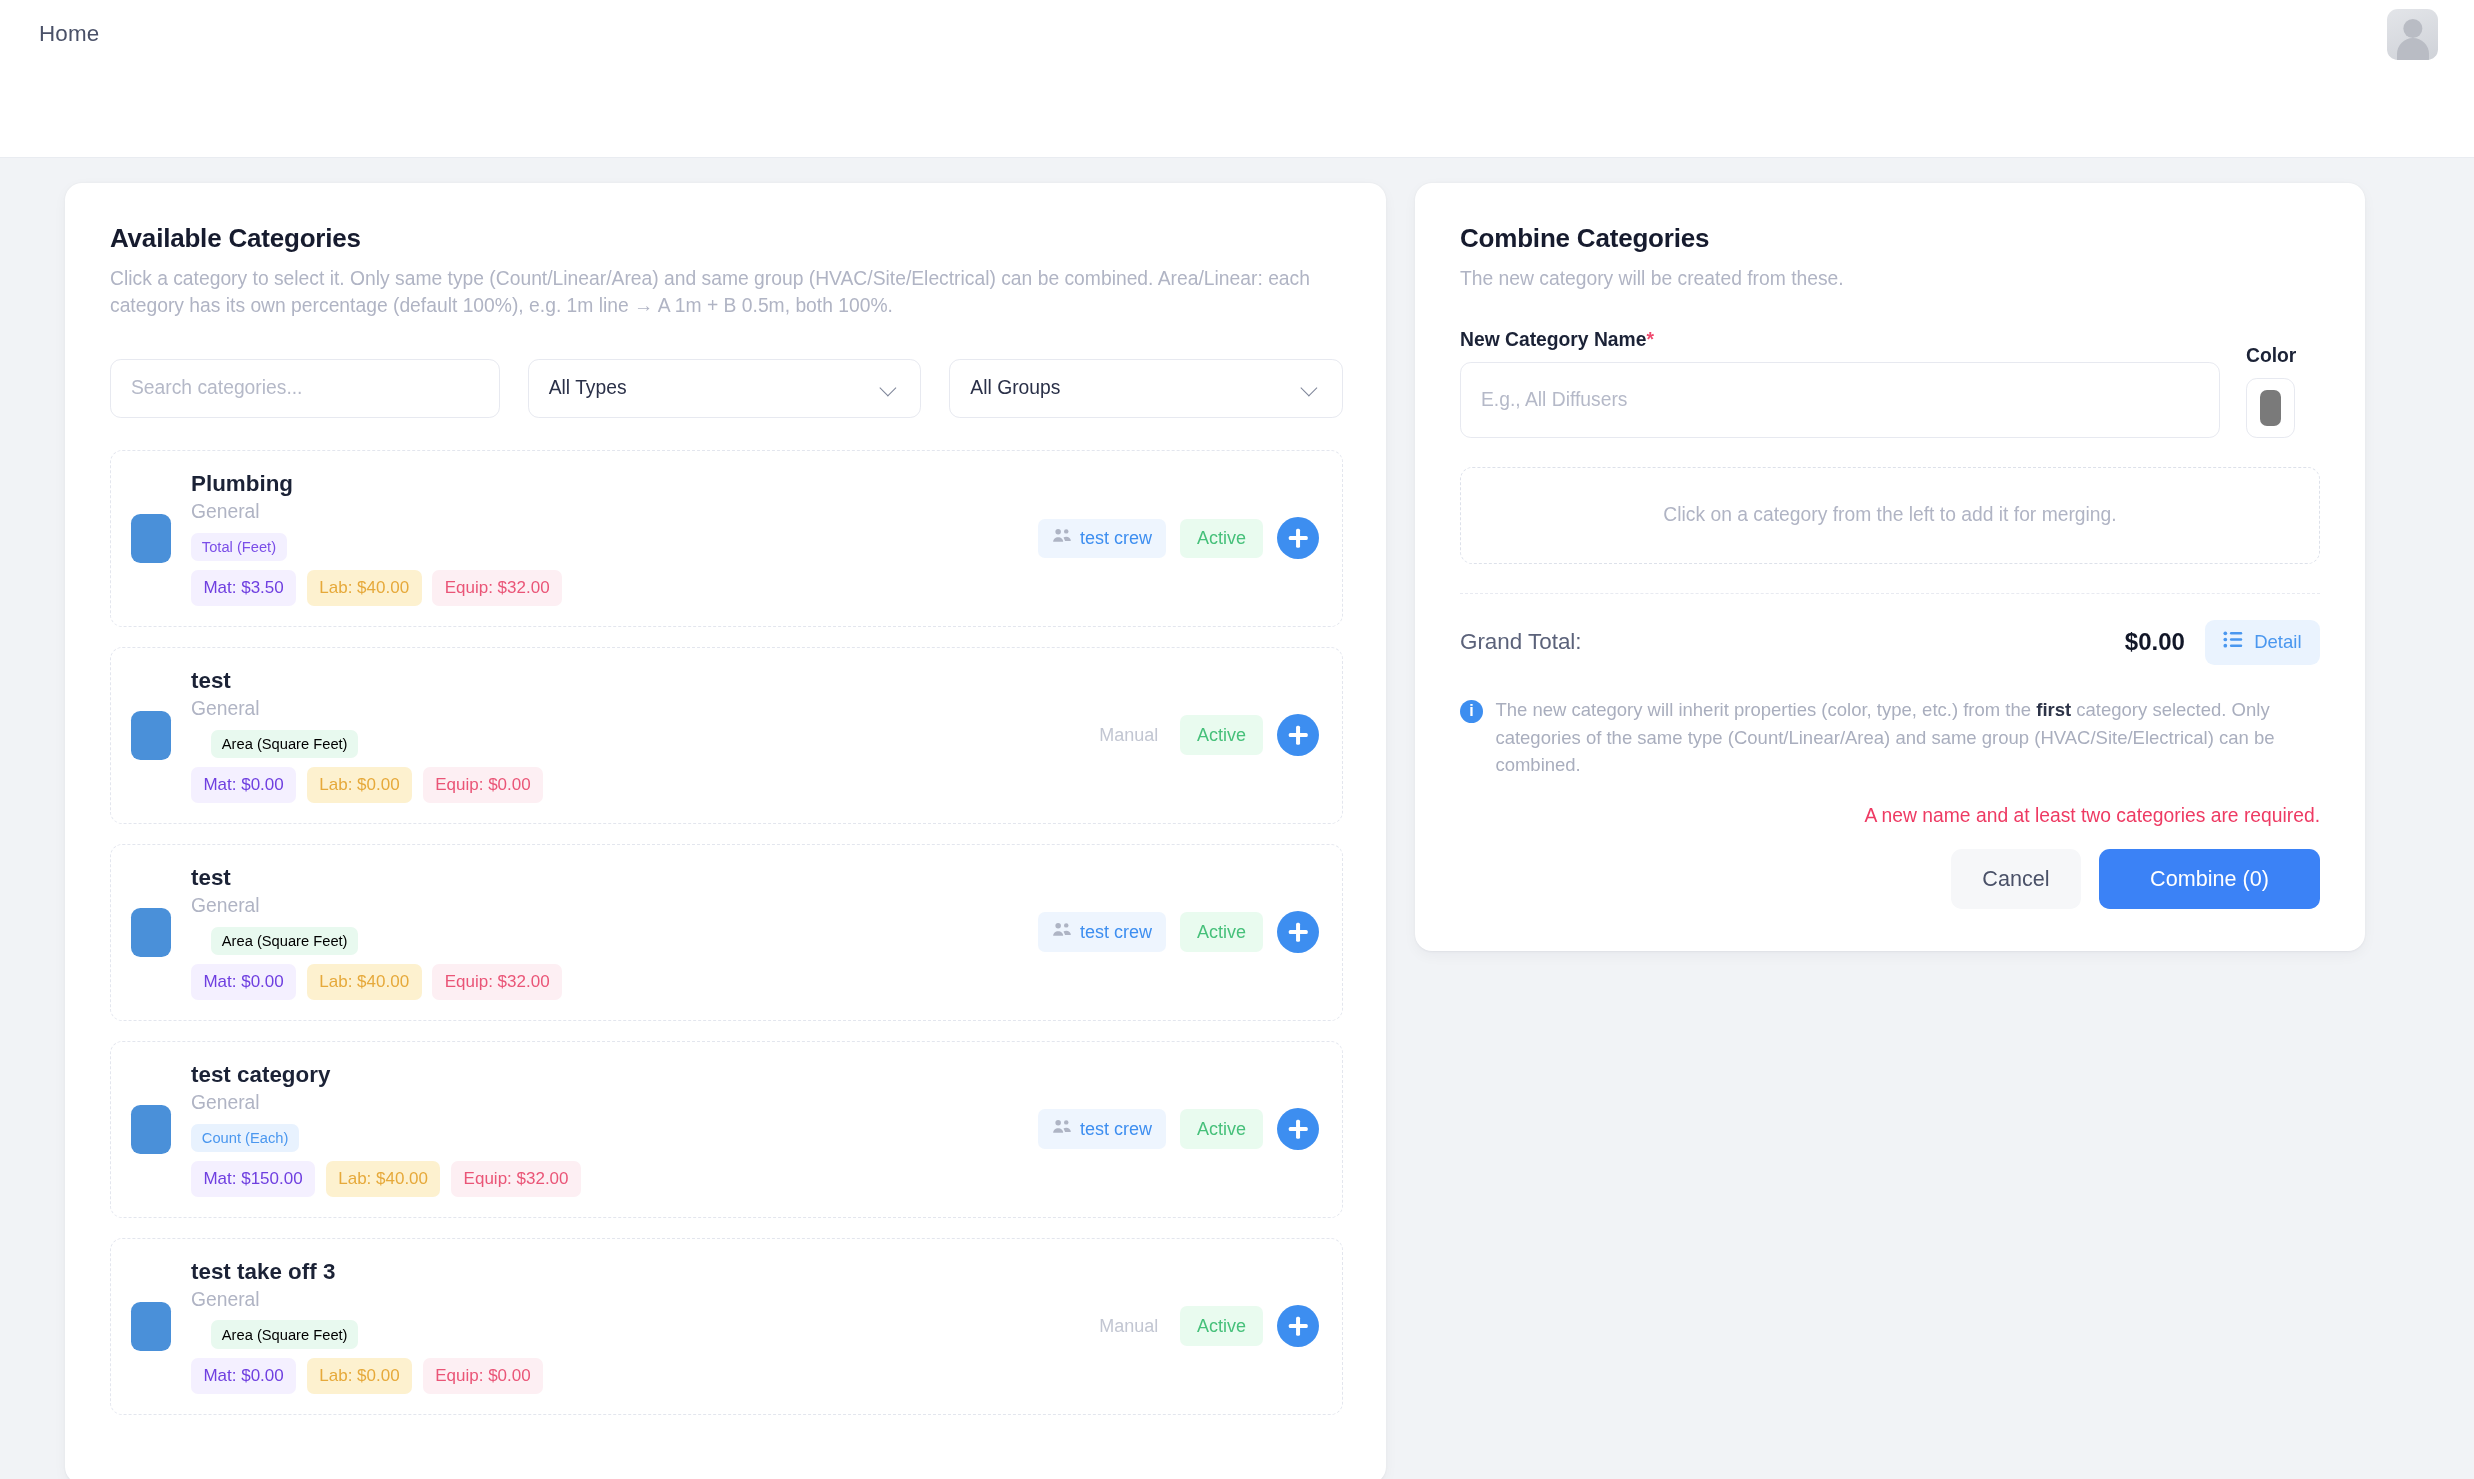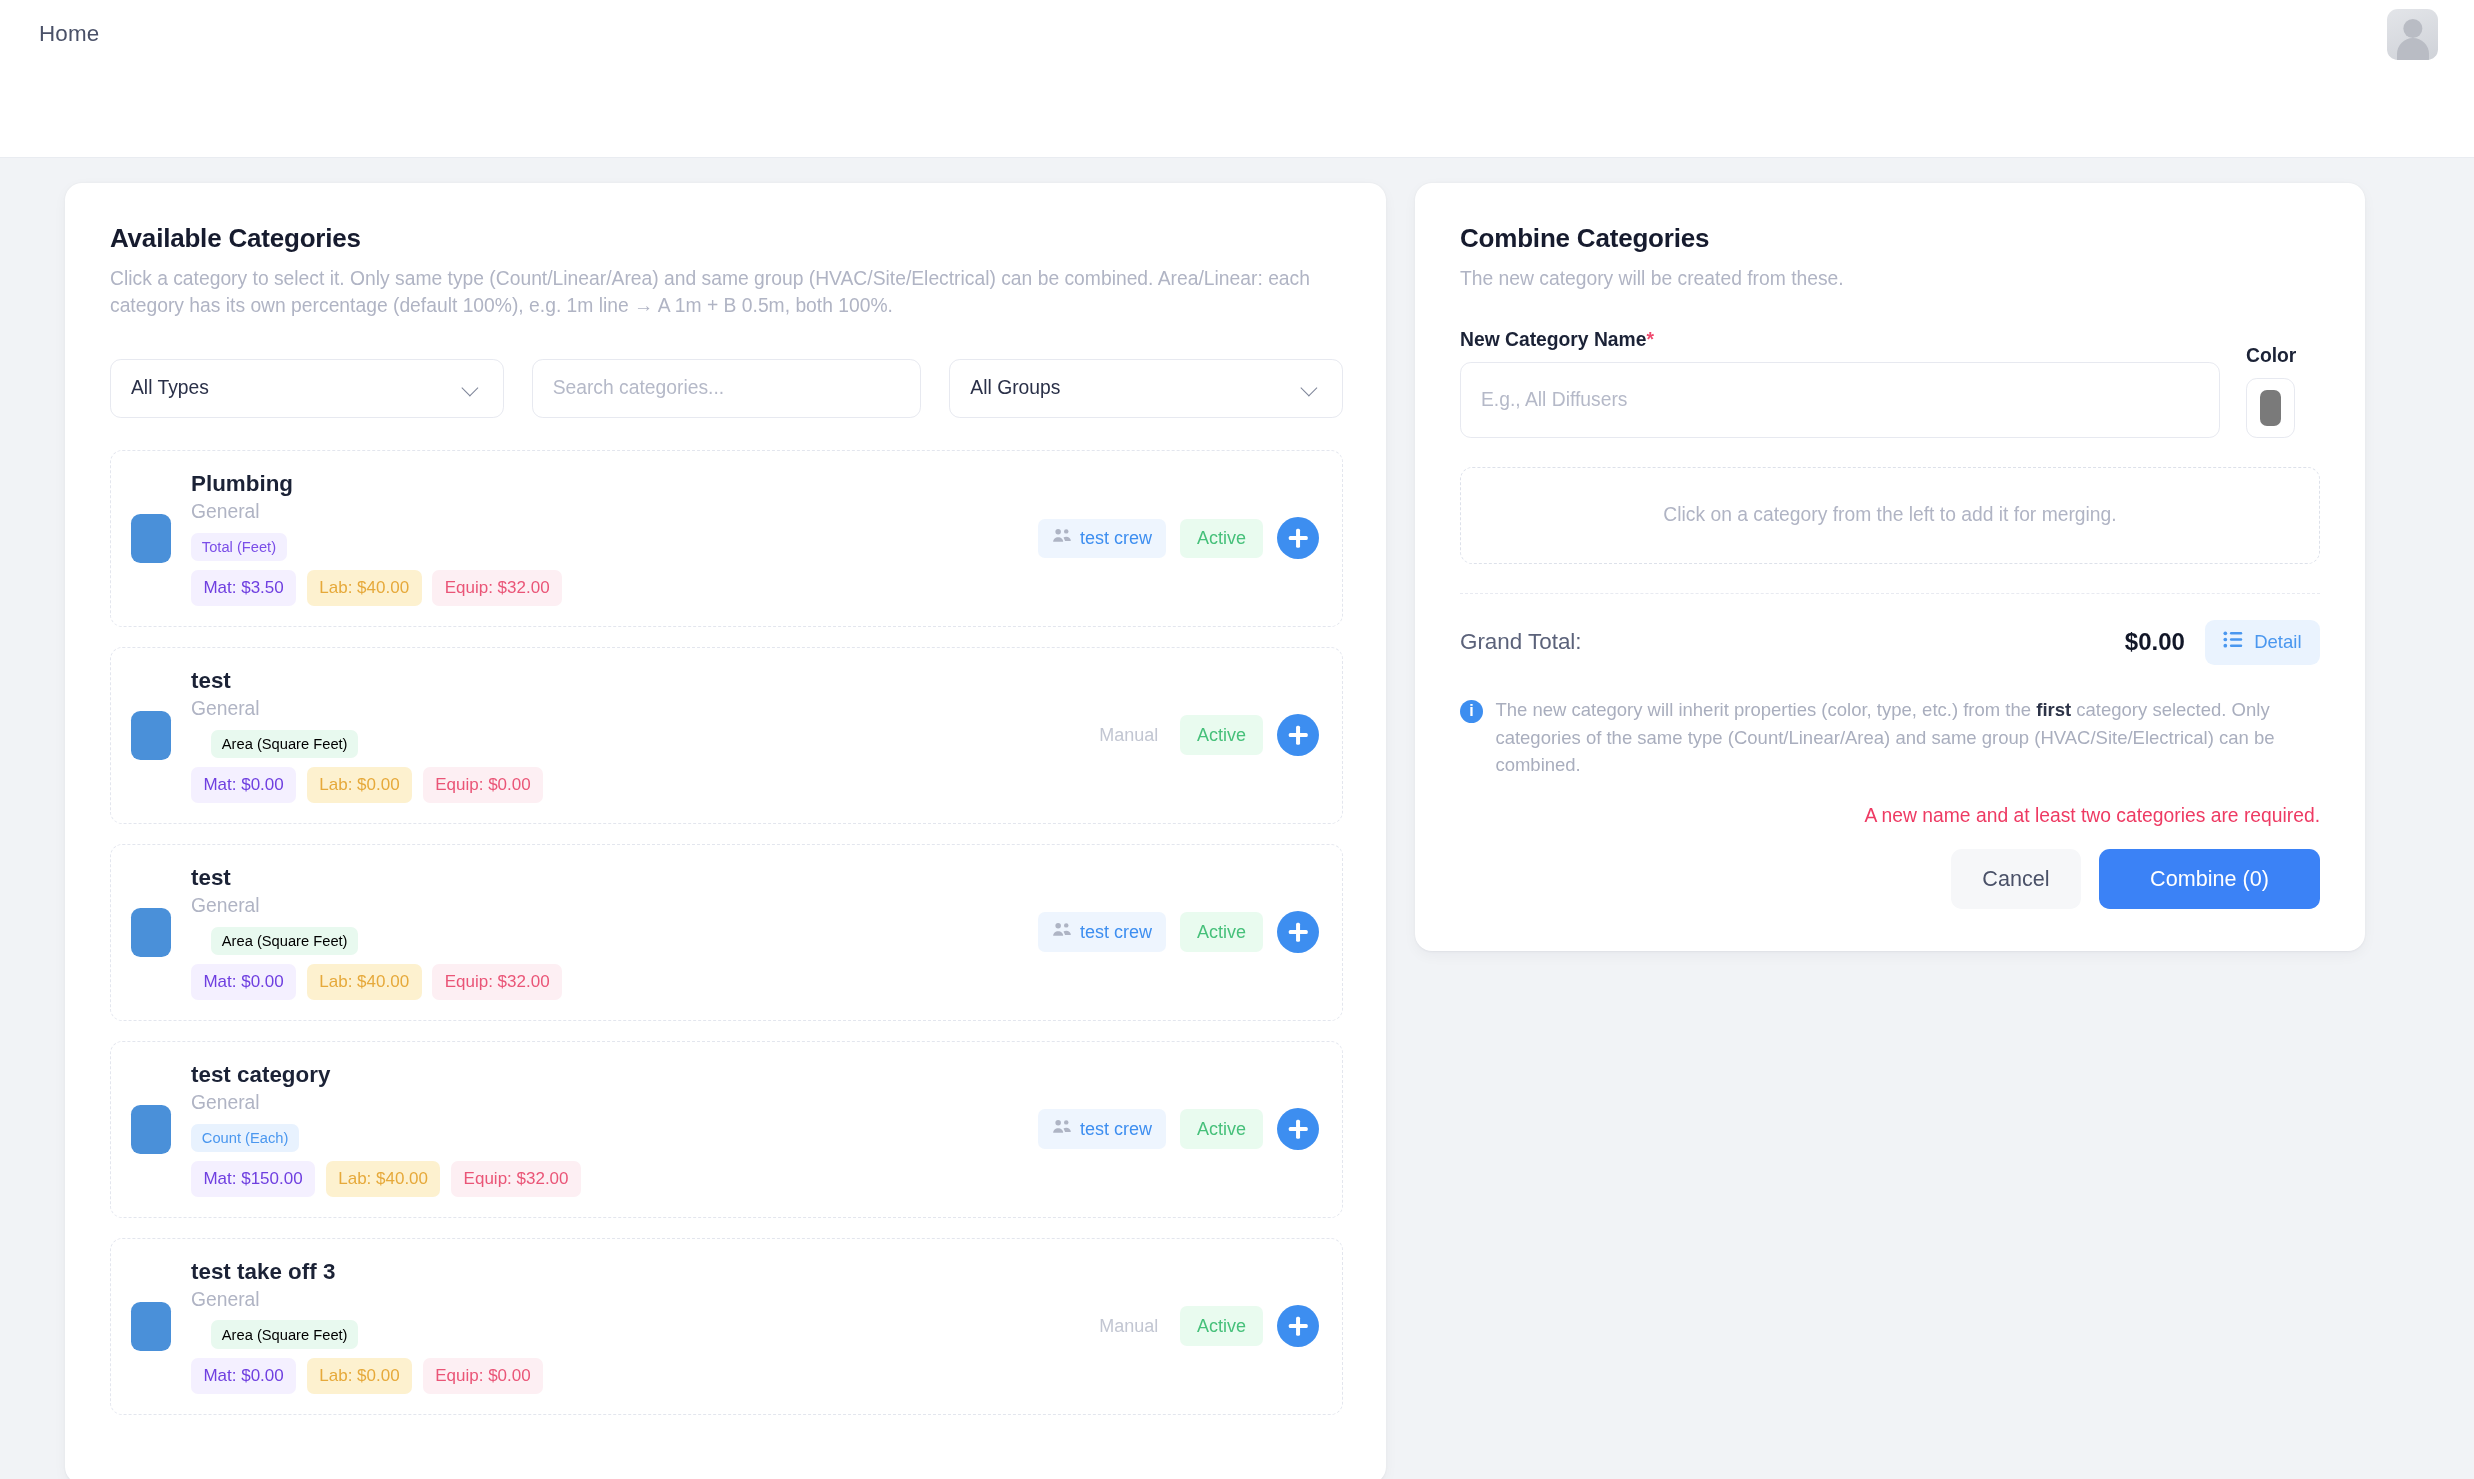--- a/index.html
+++ b/index.html
@@ -382,26 +382,26 @@
 </div>
 <div class="subbar"></div>
 
 <div class="content">
 
   <div class="panel panel-left">
     <div class="panel-title">Available Categories</div>
     <div class="panel-sub">Click a category to select it. Only same type (Count/Linear/Area) and same group (HVAC/Site/Electrical) can be combined. Area/Linear: each category has its own percentage (default 100%), e.g. 1m line → A 1m + B 0.5m, both 100%.</div>
 
     <div class="filters">
+      <div class="field search-field">
+        <span>Search categories...</span>
+      </div>
       <div class="field select-field">
         <span>All Types</span>
         <span class="chev"></span>
-      </div>
-      <div class="field search-field">
-        <span>Search categories...</span>
       </div>
       <div class="field select-field">
         <span>All Groups</span>
         <span class="chev"></span>
       </div>
     </div>
 
     <div class="card-list" id="card-list">
         <div class="card">
           <div class="swatch" style="background:#4a90d9"></div>

